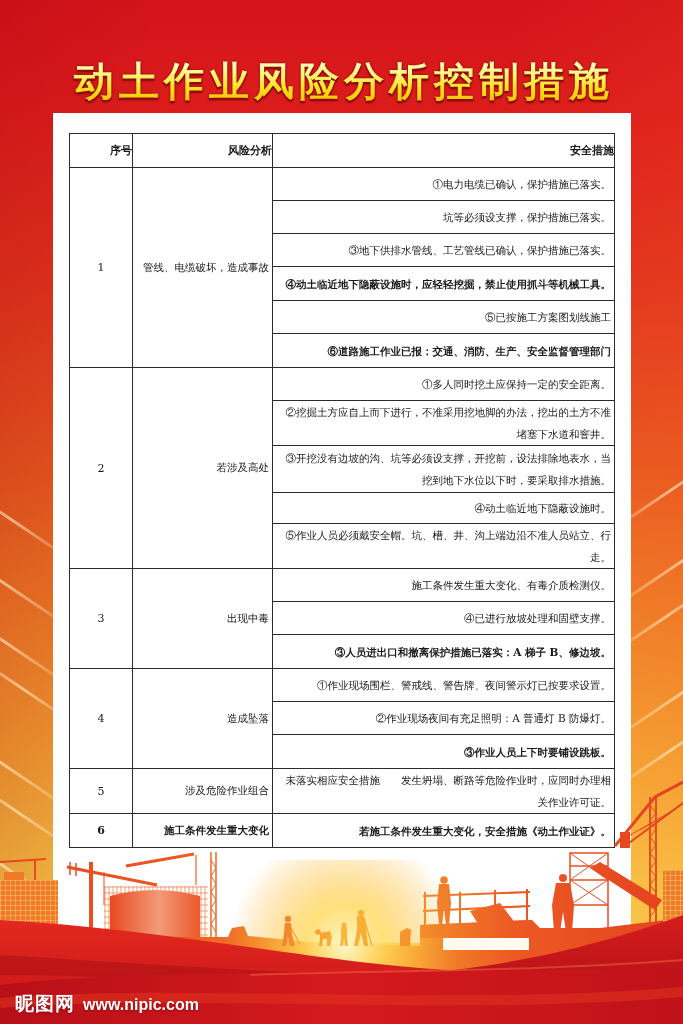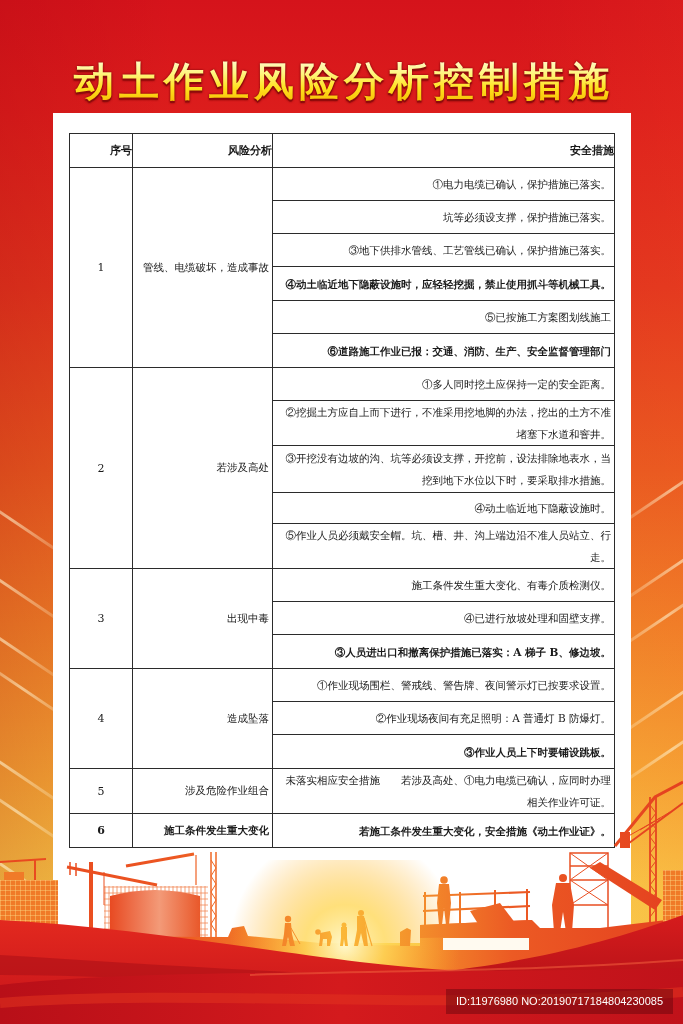--- a/index.html
+++ b/index.html
@@ -163,21 +163,21 @@
       <tr class="h33">
         <td class="c-m">②作业现场夜间有充足照明：A 普通灯 B 防爆灯。</td>
       </tr>
       <tr class="h34">
         <td class="c-m">③作业人员上下时要铺设跳板。</td>
       </tr>
 
       <tr class="h45">
         <td class="c-no">5</td>
         <td class="c-risk">涉及危险作业组合</td>
-        <td class="c-m">未落实相应安全措施　　若涉及高处、①电力电缆已确认，应同时办理相关作业许可证。</td>
+        <td class="c-m">未落实相应安全措施　　发生坍塌、断路等危险作业时，应同时办理相关作业许可证。</td>
       </tr>
 
       <tr class="h34">
         <td class="c-no">6</td>
         <td class="c-risk">施工条件发生重大变化</td>
         <td class="c-m">若施工条件发生重大变化，安全措施《动土作业证》。</td>
       </tr>
     </tbody>
   </table>
 
@@ -298,14 +298,17 @@
     <rect x="443" y="938" width="86" height="12" fill="#fffaf0"></rect>
 
     <path d="M0,920 C120,926 260,950 360,962 C420,969 470,972 520,975 L520,1024 L0,1024 Z" fill="url(#waveL)"></path>
     <path d="M683,915 C600,945 520,965 400,976 L400,1024 L683,1024 Z" fill="url(#waveR)"></path>
     <path d="M0,955 C120,962 250,972 400,976 L400,990 C250,985 120,975 0,975 Z" fill="#a90e16" opacity="0.55"></path>
     <path d="M0,985 C150,968 380,975 683,968 L683,1024 L0,1024 Z" fill="url(#bandG)"></path>
     <path d="M0,1003 C200,988 450,1012 683,992" stroke="#e2331f" stroke-width="10" fill="none" opacity="0.55"></path>
     <path d="M250,975 C400,970 520,972 683,960" stroke="#ef5a3a" stroke-width="2" fill="none" opacity="0.6"></path>
   </svg>
 
-  <div class="wm-right">ID:11976980 NO:20190717184804230085</div>
+  <div class="wm-left">
+    <span class="wm-logo">昵图网</span>
+    <span class="wm-url">www.nipic.com</span>
+  </div>
 </div>
 
 </body></html>

